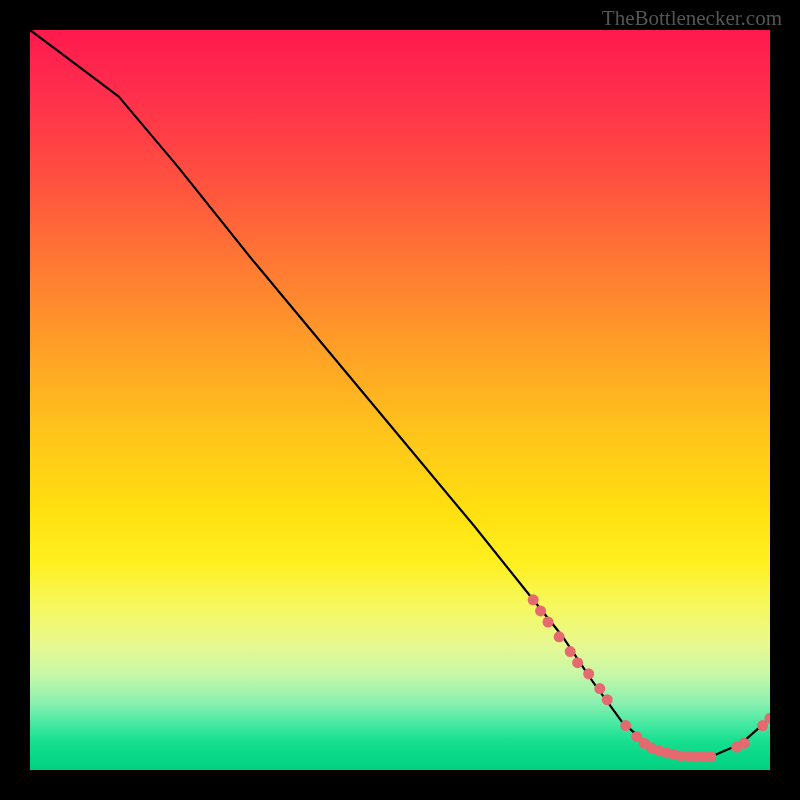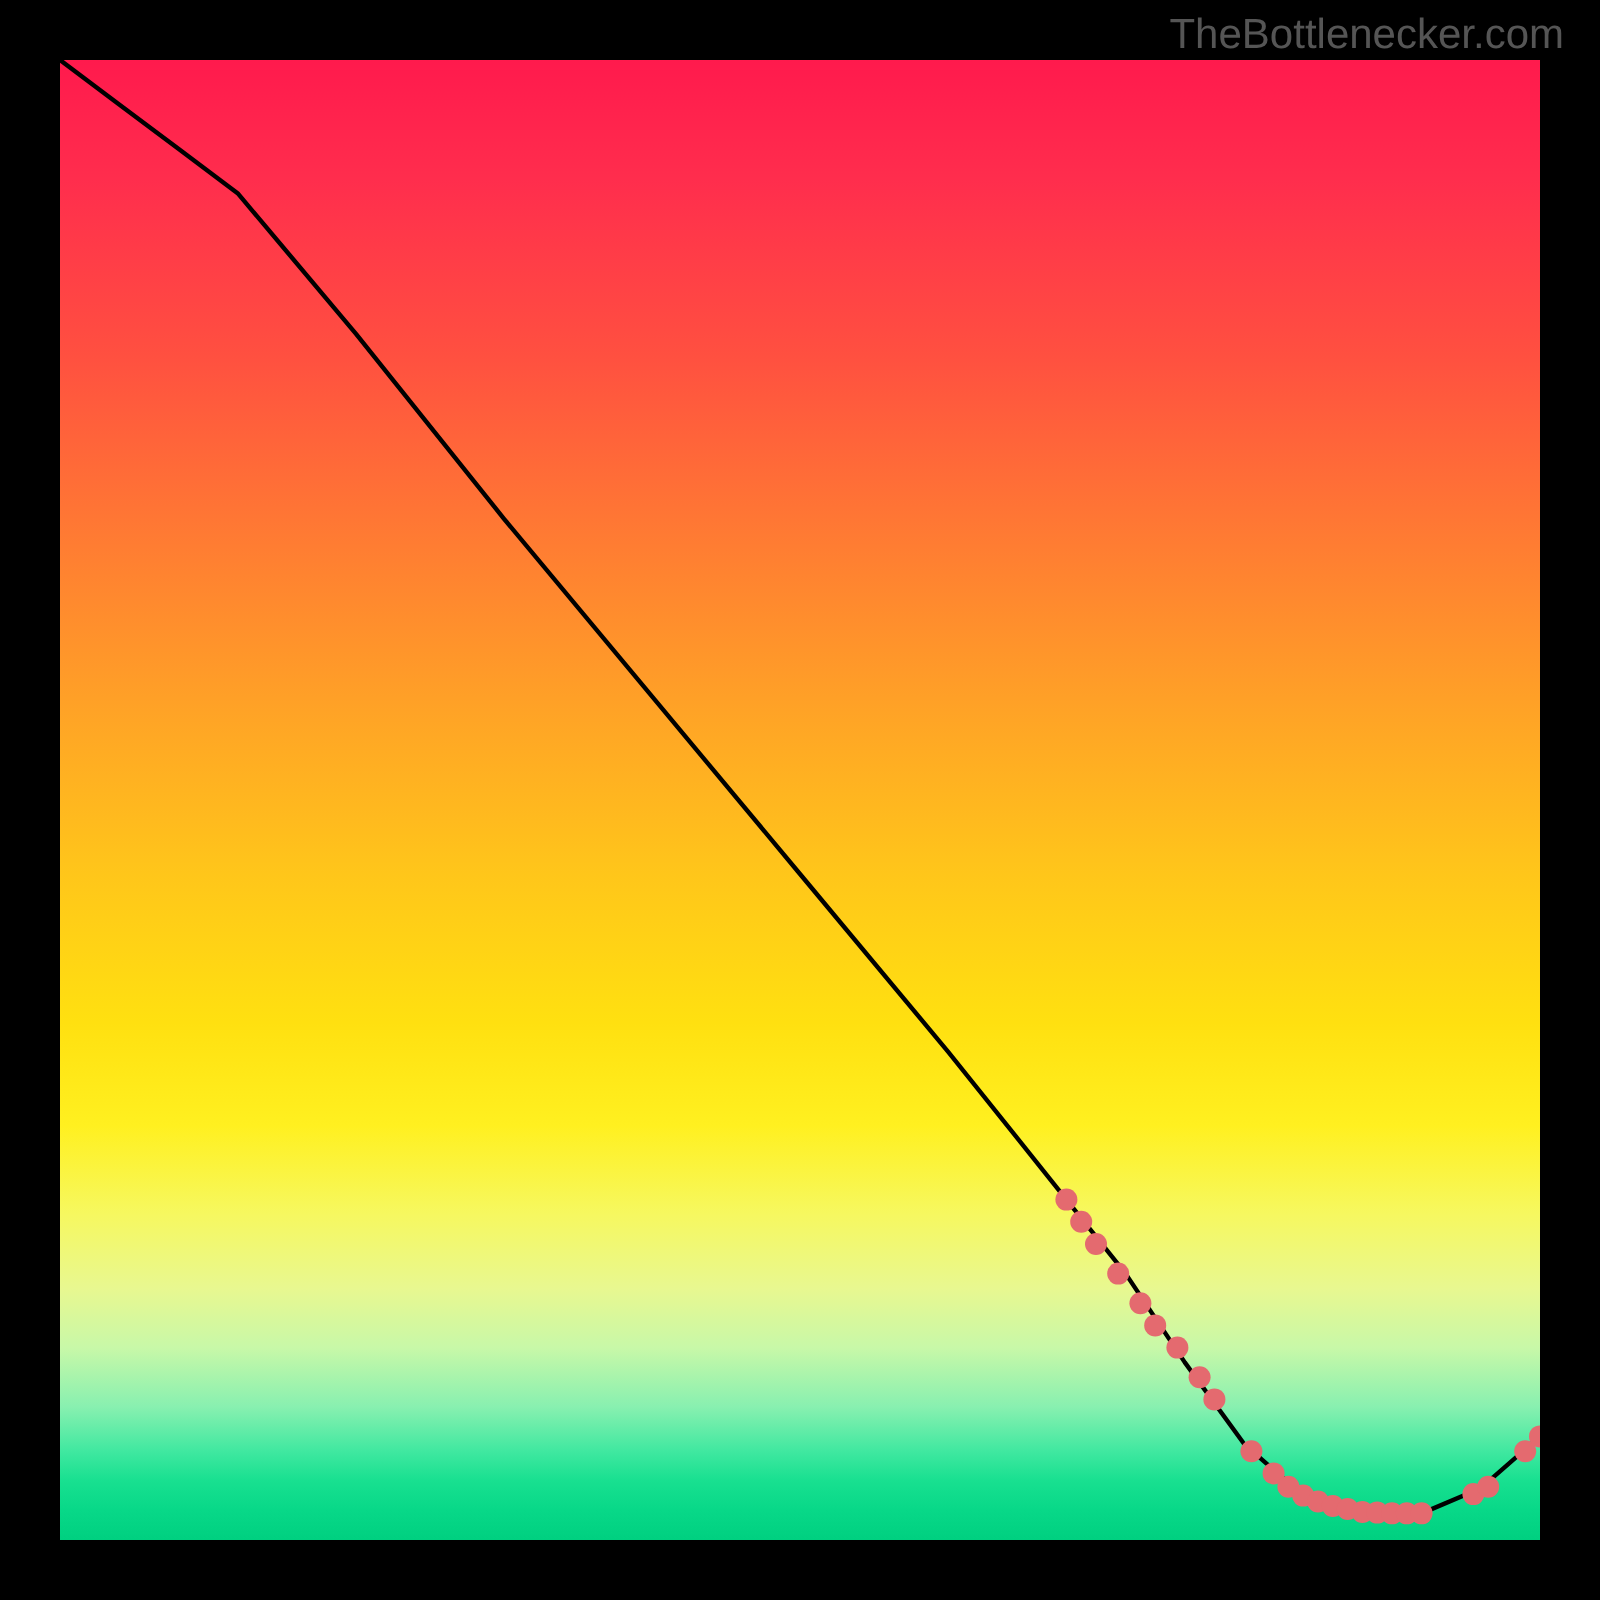--- a/index.html
+++ b/index.html
@@ -12,20 +12,21 @@
     overflow: hidden;
   }
   .watermark {
     position: absolute;
     top: 6px;
     right: 18px;
     color: #555;
     font-size: 21px;
     font-weight: 500;
     z-index: 10;
+    font-family: Liberation Serif, serif;
   }
   .plot-area {
     position: absolute;
     left: 30px;
     top: 30px;
     width: 740px;
     height: 740px;
   }
   .gradient-bg {
     position: absolute;

